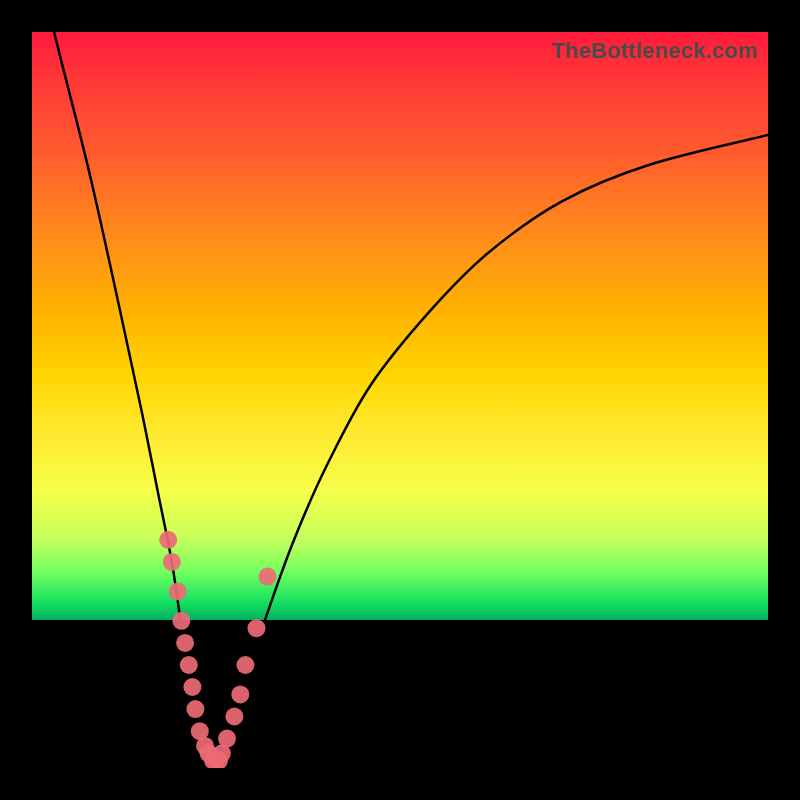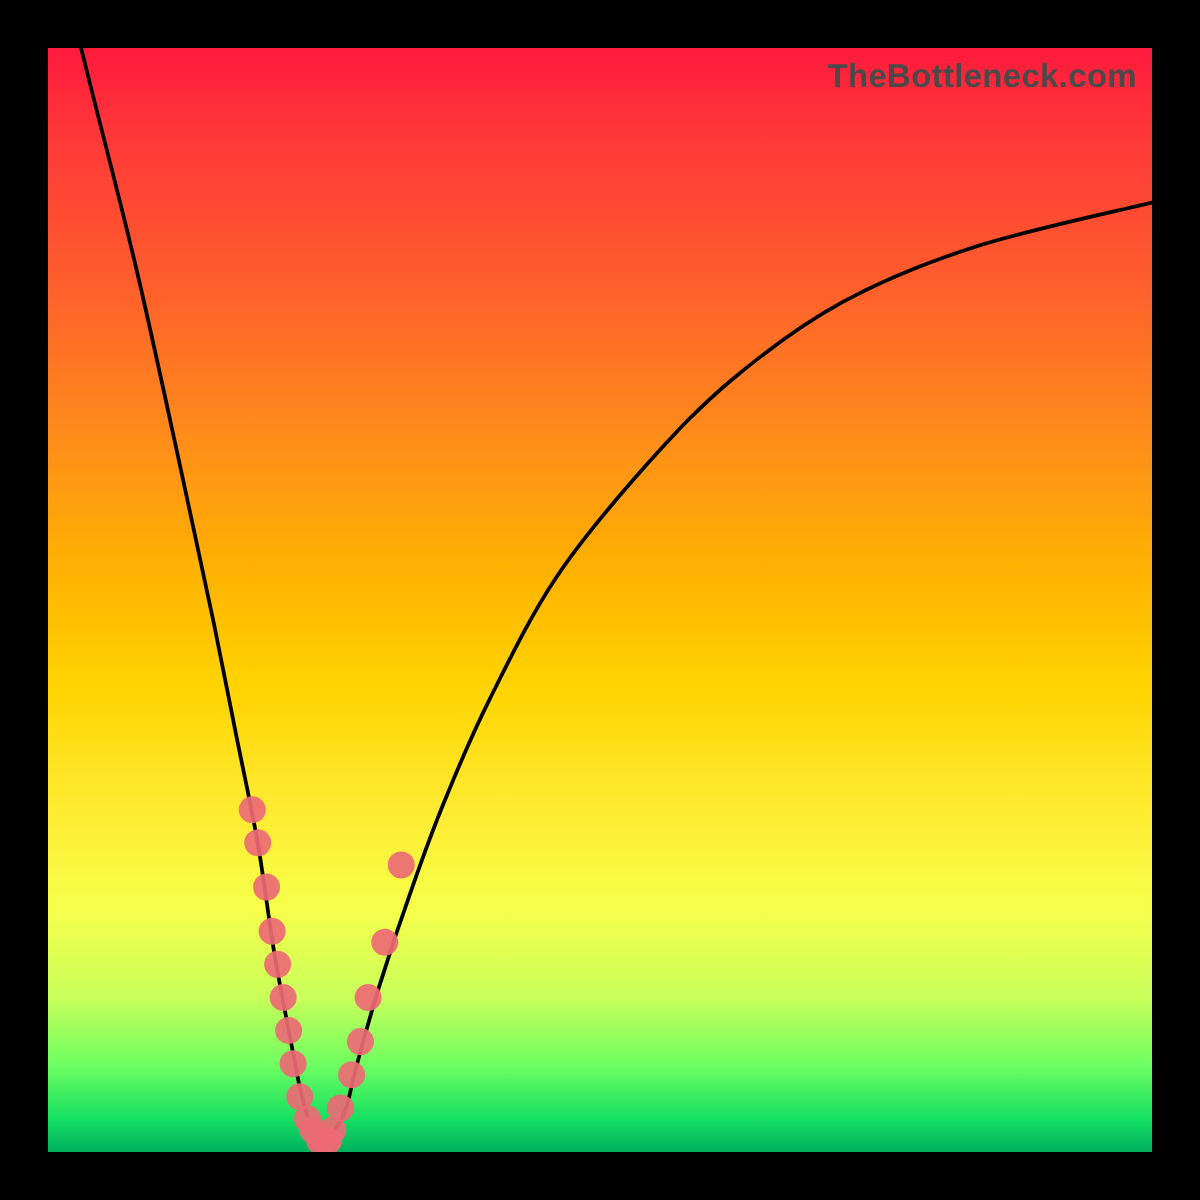--- a/index.html
+++ b/index.html
@@ -8,21 +8,21 @@
       width: 800px;
       height: 800px;
       background: #000;
       position: relative;
     }
     .plot-area {
       position: absolute;
       left: 32px;
       top: 32px;
       width: 736px;
-      height: 736px;
+      height: 588px;
       background: linear-gradient(to bottom,
         #ff1a3c 0%,
         #ff3838 8%,
         #ff5a2e 20%,
         #ff8c1a 35%,
         #ffb400 48%,
         #ffd400 58%,
         #ffe92e 68%,
         #f6ff4a 78%,
         #c8ff5a 86%,

